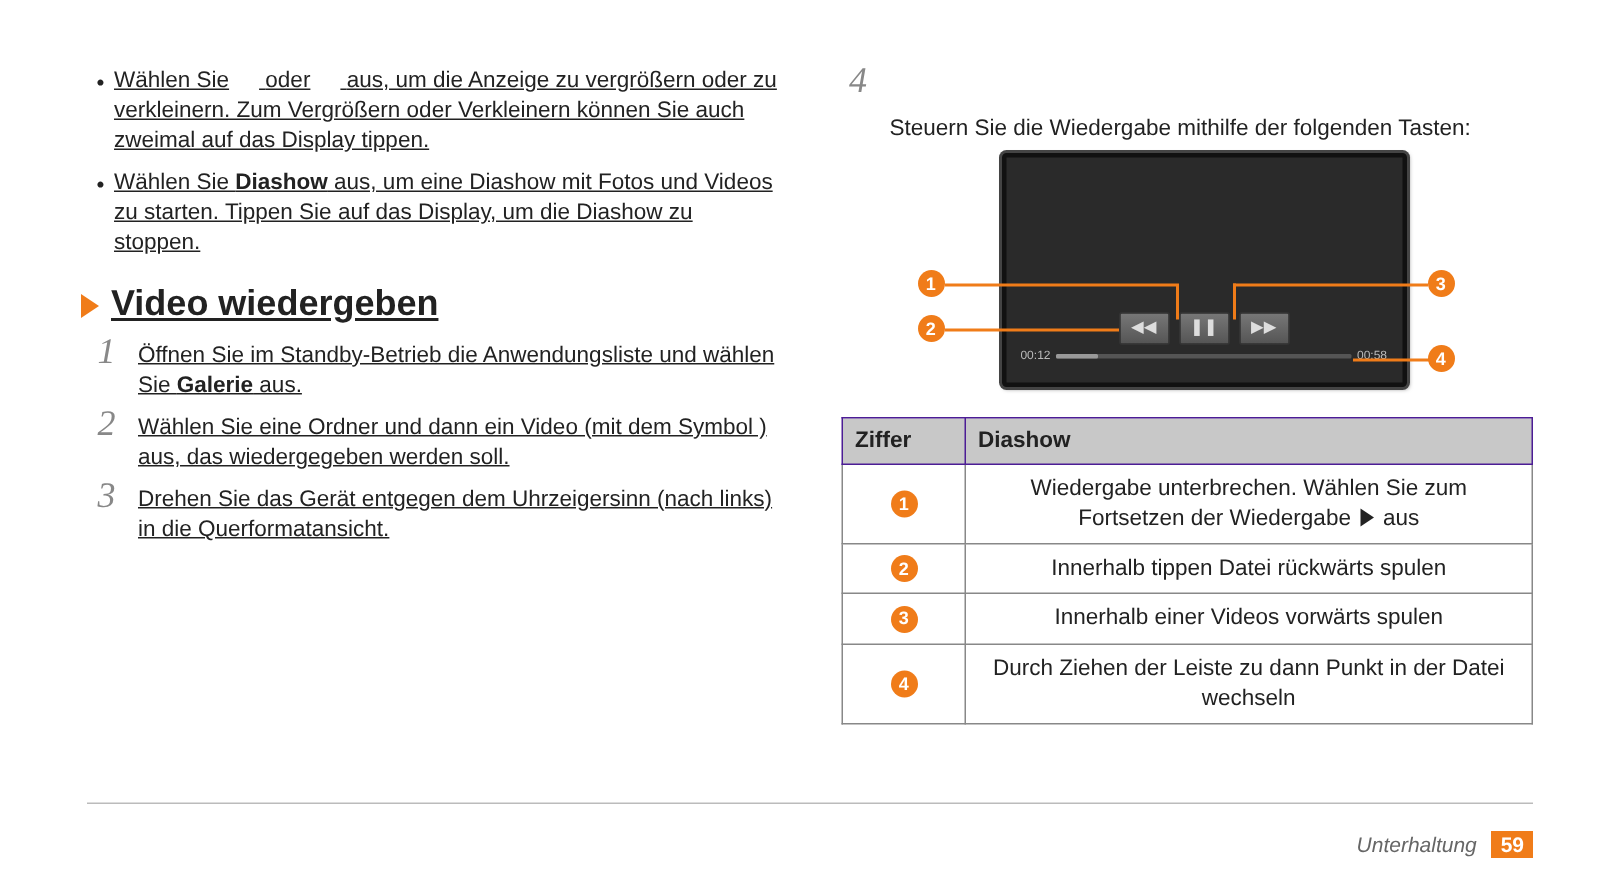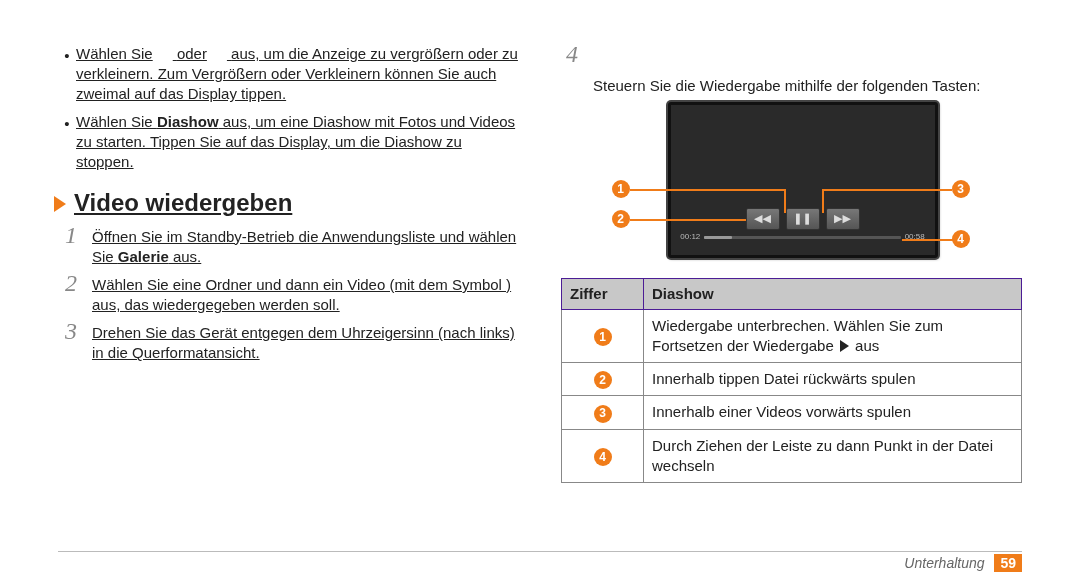--- a/index.html
+++ b/index.html
@@ -169,20 +169,21 @@
     text-align: left;
     font-weight: 700;
     background: #c8c8c8;
     border: 1px solid #4c1d95;
     padding: 5px 8px;
   }
   table.funcs td {
     border: 1px solid #888;
     padding: 6px 8px;
     vertical-align: middle;
+    text-align: center;
   }
   table.funcs td.zcol {
     width: 82px;
     text-align: center;
   }
   .circ {
     display: inline-flex;
     align-items: center;
     justify-content: center;
     background: #f07c19;
@@ -196,21 +197,21 @@
   .tri {
     display: inline-block;
     width: 0; height: 0;
     border-top: 6px solid transparent;
     border-bottom: 6px solid transparent;
     border-left: 9px solid #222;
     margin: 0 2px -1px 2px;
   }
   .footer {
     border-top: 1px solid #bbb;
-    padding-top: 2px;
+    padding-top: 18px;
     text-align: right;
     font-style: italic;
     color: #666;
     font-size: 14px;
   }
   .pagenum {
     display: inline-block;
     background: #f07c19;
     color: #fff;
     font-style: normal;

